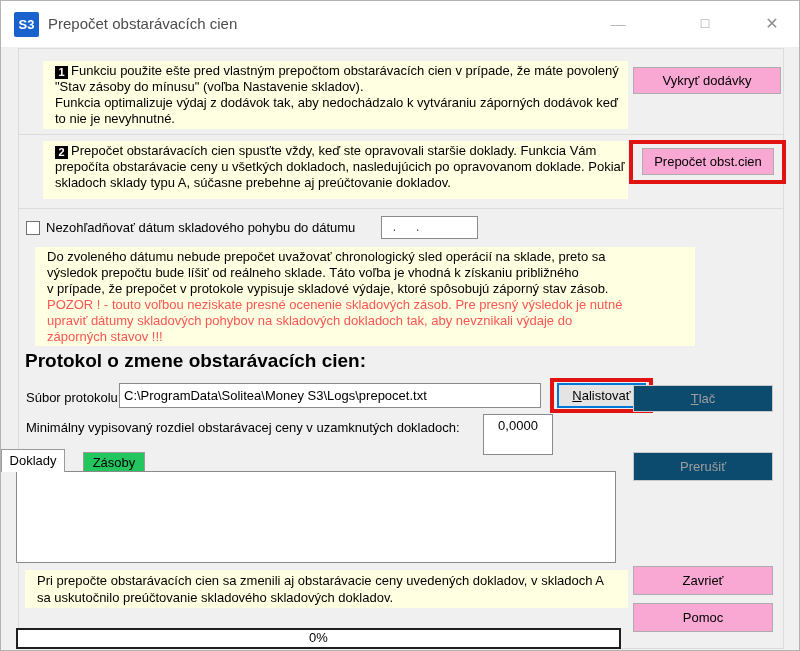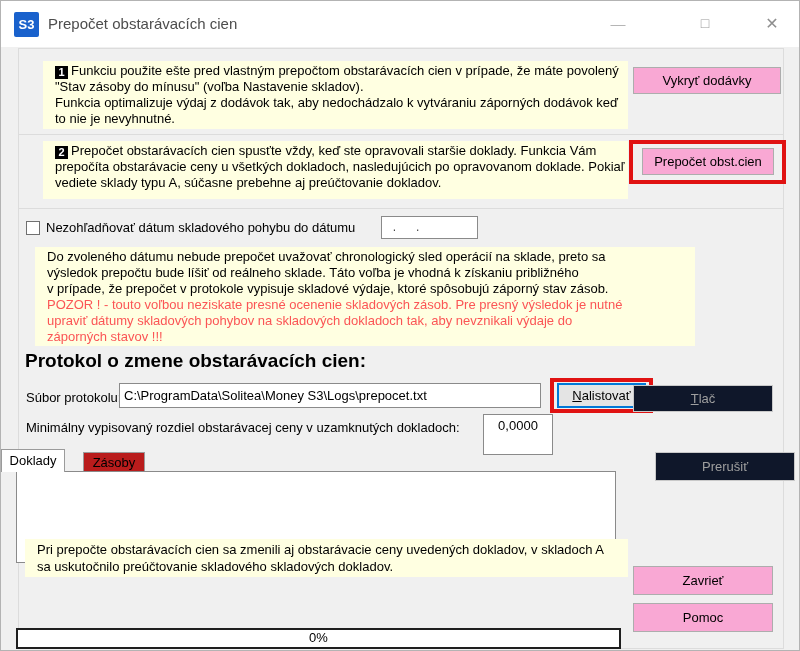--- a/index.html
+++ b/index.html
@@ -24,38 +24,38 @@
   #sec1 { top:47px;  height:87px; }
   #sec2 { top:133px; height:75px; }
   #sec3 { top:207px; height:441px; }
 
   
   .note { position:absolute; background:#ffffe1; line-height:16px; white-space:nowrap;
           padding:2px 12px; overflow:hidden;margin-left:9px; }
   #note1 { left:33px; top:60px;  width:585px; height:68px; }
   #note2 { left:33px; top:140px; width:585px; height:58px; }
   #note3 { left:25px; top:246px; width:660px; height:99px; }
-  #note-result { left:15px; top:538px; width:603px; height:38px; line-height:17px; }
+  #note-result { left:15px; top:569px; width:603px; height:38px; line-height:17px; }
   .red-line { color:#fb5555; }
   .badge { display:inline-block; width:13px; height:13px; background:#000; color:#fff;
            font-size:11px; font-weight:bold; line-height:13px; text-align:center;
            margin-right:3px; vertical-align:-1px; }
 
   
   .btn { position:absolute; background:#f9a8d4; border:1px solid #adadad; font-size:13px;
          display:flex; align-items:center; justify-content:center; cursor:default; color:#000; }
   #btn-vykryt   { left:632px; top:66px;  width:148px; height:27px; }
   #btn-prepocet { left:641px; top:147px; width:132px; height:27px; }
   #btn-nalistovat { left:556px; top:382px; width:89px; height:25px; border:2px solid #0078d7;
                     background:#e4e4e4; }
   #btn-tlac     { left:632px; top:384px; width:140px; height:27px; }
-  #btn-prerusit { left:632px; top:451px; width:140px; height:29px;margin-left:22px; }
+  #btn-prerusit { left:632px; top:451px; width:140px; height:29px; }
   #btn-zavriet  { left:632px; top:565px; width:140px; height:29px; }
   #btn-pomoc    { left:632px; top:602px; width:140px; height:29px; }
-  .btn.disabled { background:#0f172a; border-color:#c9c9c9; color:#9f9f9f; }
+  .btn.disabled { background:#0c4a6e; border-color:#c9c9c9; color:#9f9f9f; }
   .u { text-decoration:underline; }
 
   
   .redbox { position:absolute; border:4px solid #e01212; background:transparent; }
   #red-prepocet   { left:628px; top:139px; width:157px; height:44px; }
   #red-nalistovat { left:549px; top:377px; width:103px; height:35px; }
 
   
   .checkbox { position:absolute; left:25px; top:220px; width:14px; height:14px; background:#fff;
               border:1px solid #707070; }
@@ -68,21 +68,21 @@
   #heading { position:absolute; left:24px; top:349px; font-size:19px; font-weight:bold; }
   #file-label { position:absolute; left:25px; top:389px; }
   #file-field { left:118px; top:382px; width:422px; height:25px; line-height:23px; }
   #min-label  { position:absolute; left:25px; top:419px; }
   #min-field  { left:482px; top:413px; width:70px; height:41px; line-height:22px; text-align:center; }
 
   
   .tab { position:absolute; text-align:center; cursor:default; }
   #tab-doklady { left:0; top:448px; width:64px; height:23px; background:#fff;
                  border:1px solid #9b9b9b; border-bottom:none; line-height:22px; z-index:2; }
-  #tab-zasoby  { left:82px; top:451px; width:62px; height:20px; background:#b91c1c;
+  #tab-zasoby  { left:82px; top:451px; width:62px; height:20px; background:#22c55e;
                  border:1px solid #9b9b9b; border-bottom:none; line-height:19px; }
   #listbox { position:absolute; left:15px; top:470px; width:600px; height:92px; background:#fff;
              border:1px solid #8a8a8a; }
 
   
   #progress { position:absolute; left:15px; top:627px; width:605px; height:21px; background:#fff;
               border:2px solid #1f1f1f; text-align:center; line-height:16px; font-size:13px; }
 </style>
 </head>
 <body>
@@ -105,21 +105,21 @@
     <div><span class="badge">1</span><span>Funkciu použite ešte pred vlastným prepočtom obstarávacích cien v prípade, že máte povolený</span></div>
     <div>"Stav zásoby do mínusu" (voľba Nastavenie skladov).</div>
     <div>Funkcia optimalizuje výdaj z dodávok tak, aby nedochádzalo k vytváraniu záporných dodávok keď</div>
     <div>to nie je nevyhnutné.</div>
   </div>
   <div class="btn" id="btn-vykryt">Vykryť dodávky</div>
 
   <div class="note" id="note2">
     <div><span class="badge">2</span><span>Prepočet obstarávacích cien spusťte vždy, keď ste opravovali staršie doklady. Funkcia Vám</span></div>
     <div>prepočíta obstarávacie ceny u všetkých dokladoch, nasledujúcich po opravovanom doklade. Pokiaľ</div>
-    <div>vediete sklady typu A, súčasne prebehne aj preúčtovanie dokladov.</div>
+    <div>skladoch sklady typu A, súčasne prebehne aj preúčtovanie dokladov.</div>
   </div>
   <div class="redbox" id="red-prepocet"></div>
   <div class="btn" id="btn-prepocet">Prepočet obst.cien</div>
 
   <div class="checkbox"></div>
   <div id="chk-label">Nezohľadňovať dátum skladového pohybu do dátumu</div>
   <div class="field" id="date-field">  .      .</div>
 
   <div class="note" id="note3">
     <div>Do zvoleného dátumu nebude prepočet uvažovať chronologický sled operácií na sklade, preto sa</div>

